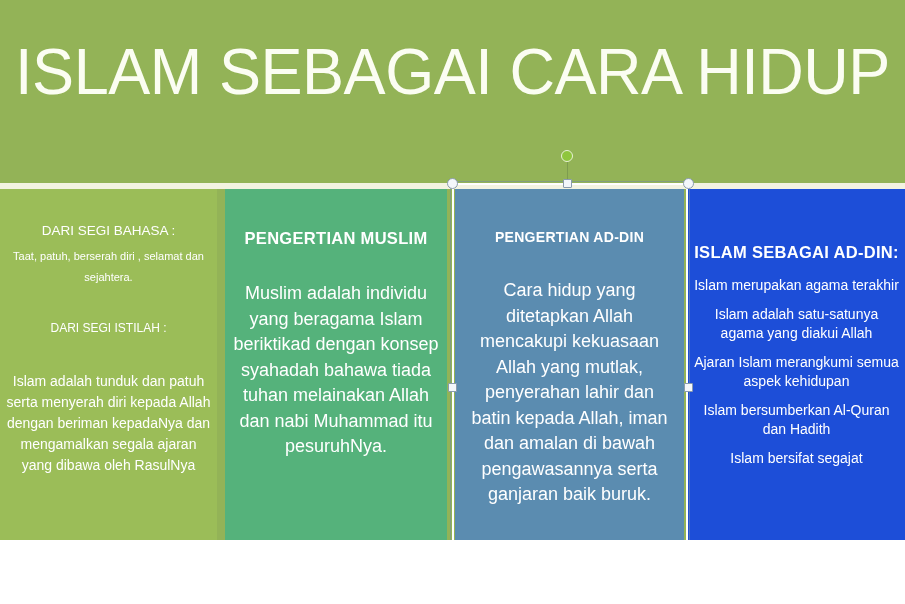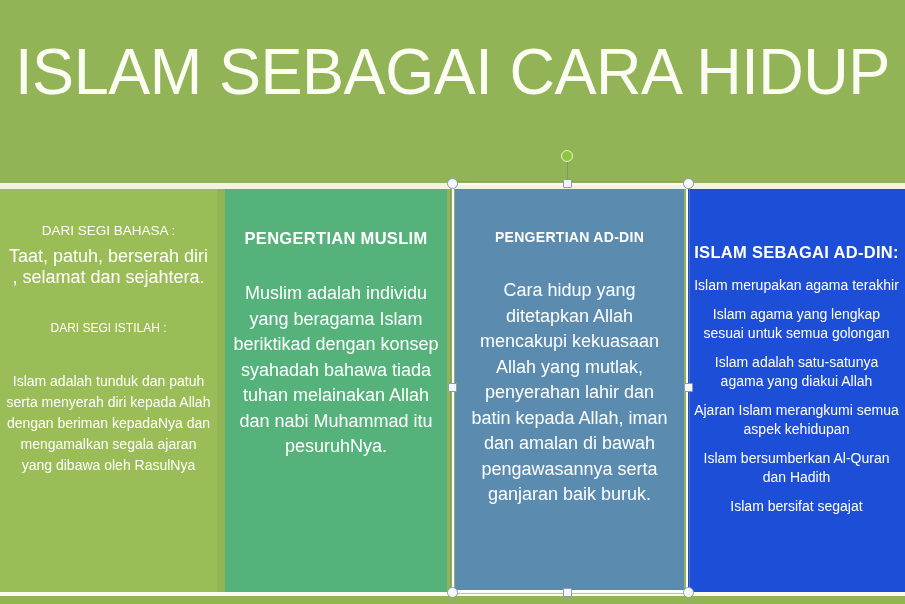--- a/index.html
+++ b/index.html
@@ -6,21 +6,21 @@
     margin: 0;
     padding: 0;
     background: #ffffff;
   }
   body {
     font-family: "Liberation Sans", sans-serif;
   }
   #slide {
     position: relative;
     width: 905px;
-    height: 604px;
+    height: 540px;
     overflow: hidden;
     background: #93b357;
   }
   
   #title-band {
     position: absolute;
     left: 0;
     top: 0;
     width: 905px;
     height: 183px;
@@ -97,21 +97,21 @@
     font-size: 13.5px;
     line-height: 21px;
   }
   #col-makna .sub2 {
     margin-top: 30px;
     font-size: 12px;
     line-height: 21px;
   }
   #col-makna .body1 {
     margin-top: 5px;
-    font-size: 18px;
+    font-size: 11px;
     line-height: 21px;
   }
   #col-makna .body2 {
     margin-top: 32px;
     font-size: 14px;
     line-height: 21px;
   }
 
   
   #col-muslim {
@@ -273,21 +273,20 @@
 
     <div class="col" id="col-addin">
       <div class="col-head">PENGERTIAN AD-DIN</div>
       <div class="col-body">Cara hidup yang ditetapkan Allah mencakupi kekuasaan Allah yang mutlak, penyerahan lahir dan batin kepada Allah, iman dan amalan di bawah pengawasannya serta ganjaran baik buruk.</div>
     </div>
 
     <div class="col" id="col-islam-addin">
       <div class="col-head">ISLAM SEBAGAI AD-DIN:</div>
       <div class="bullets col-body">
         <p class="para">Islam merupakan agama terakhir</p>
-        <p class="para">Islam agama yang lengkap sesuai untuk semua golongan</p>
         <p class="para">Islam adalah satu-satunya agama yang diakui Allah</p>
         <p class="para">Ajaran Islam merangkumi semua aspek kehidupan</p>
         <p class="para">Islam bersumberkan Al-Quran dan Hadith</p>
         <p class="para">Islam bersifat segajat</p>
       </div>
     </div>
 
   </div>
 
   <div id="bottom-rule"></div>

